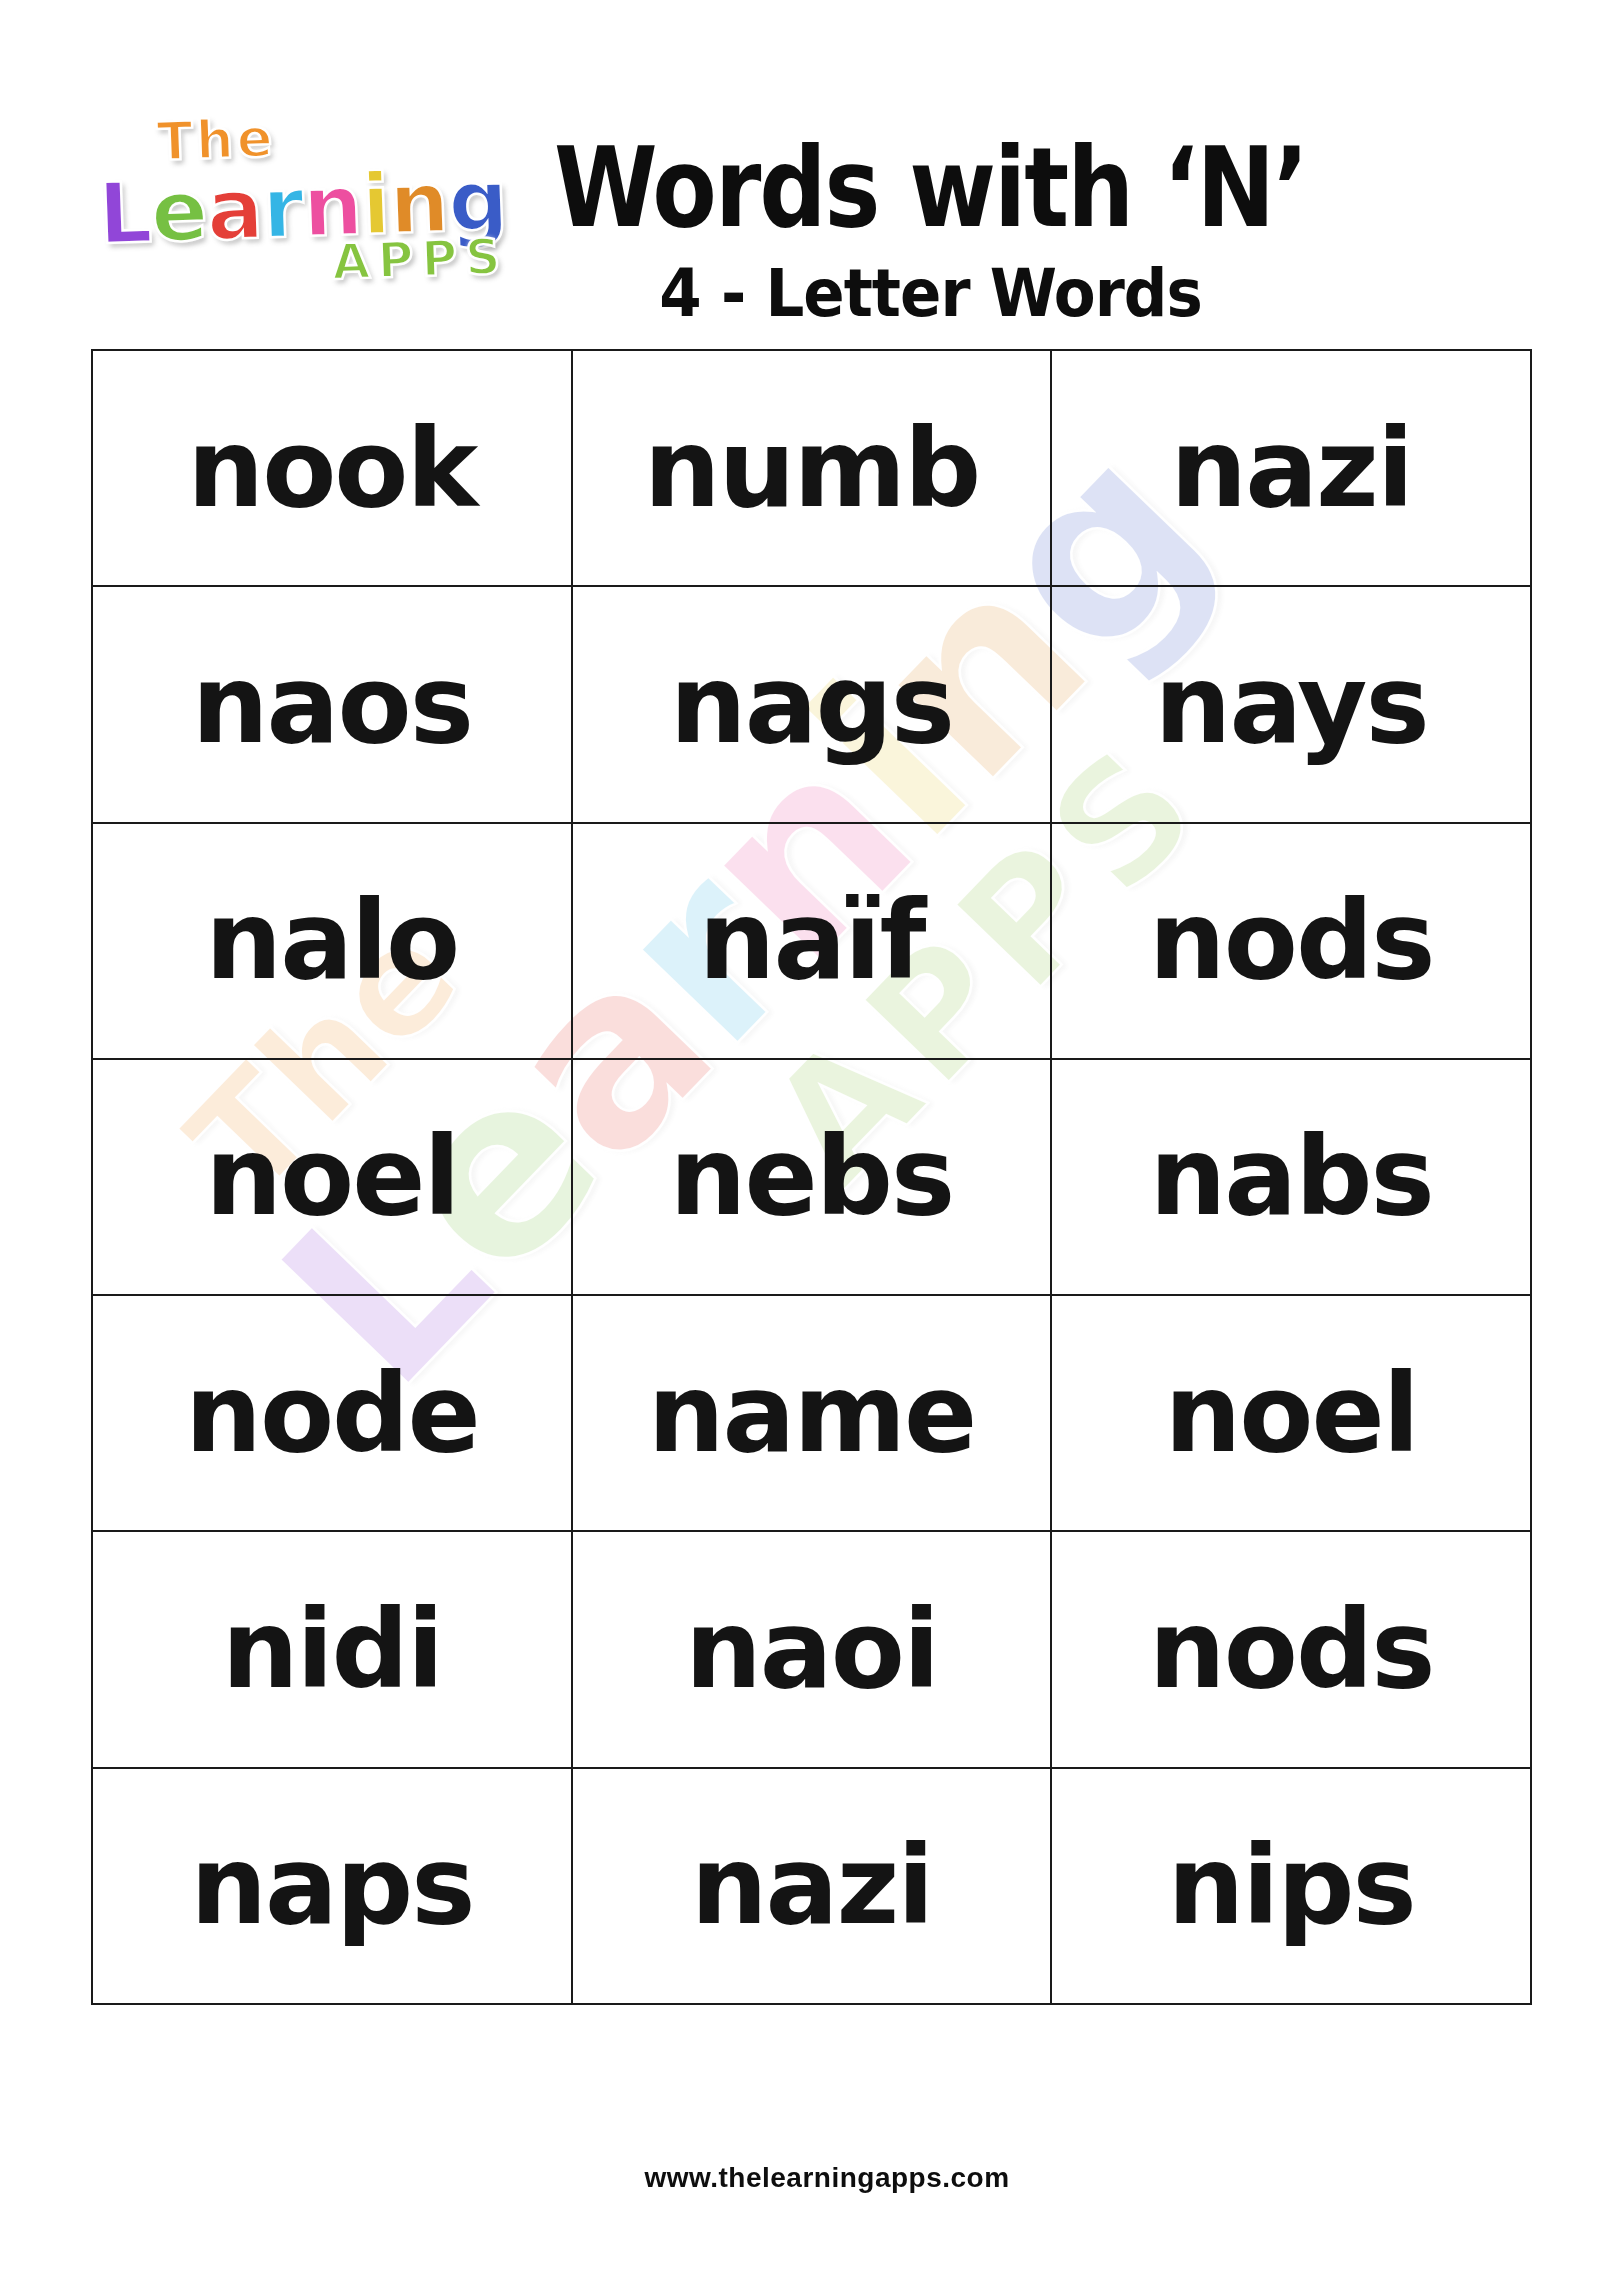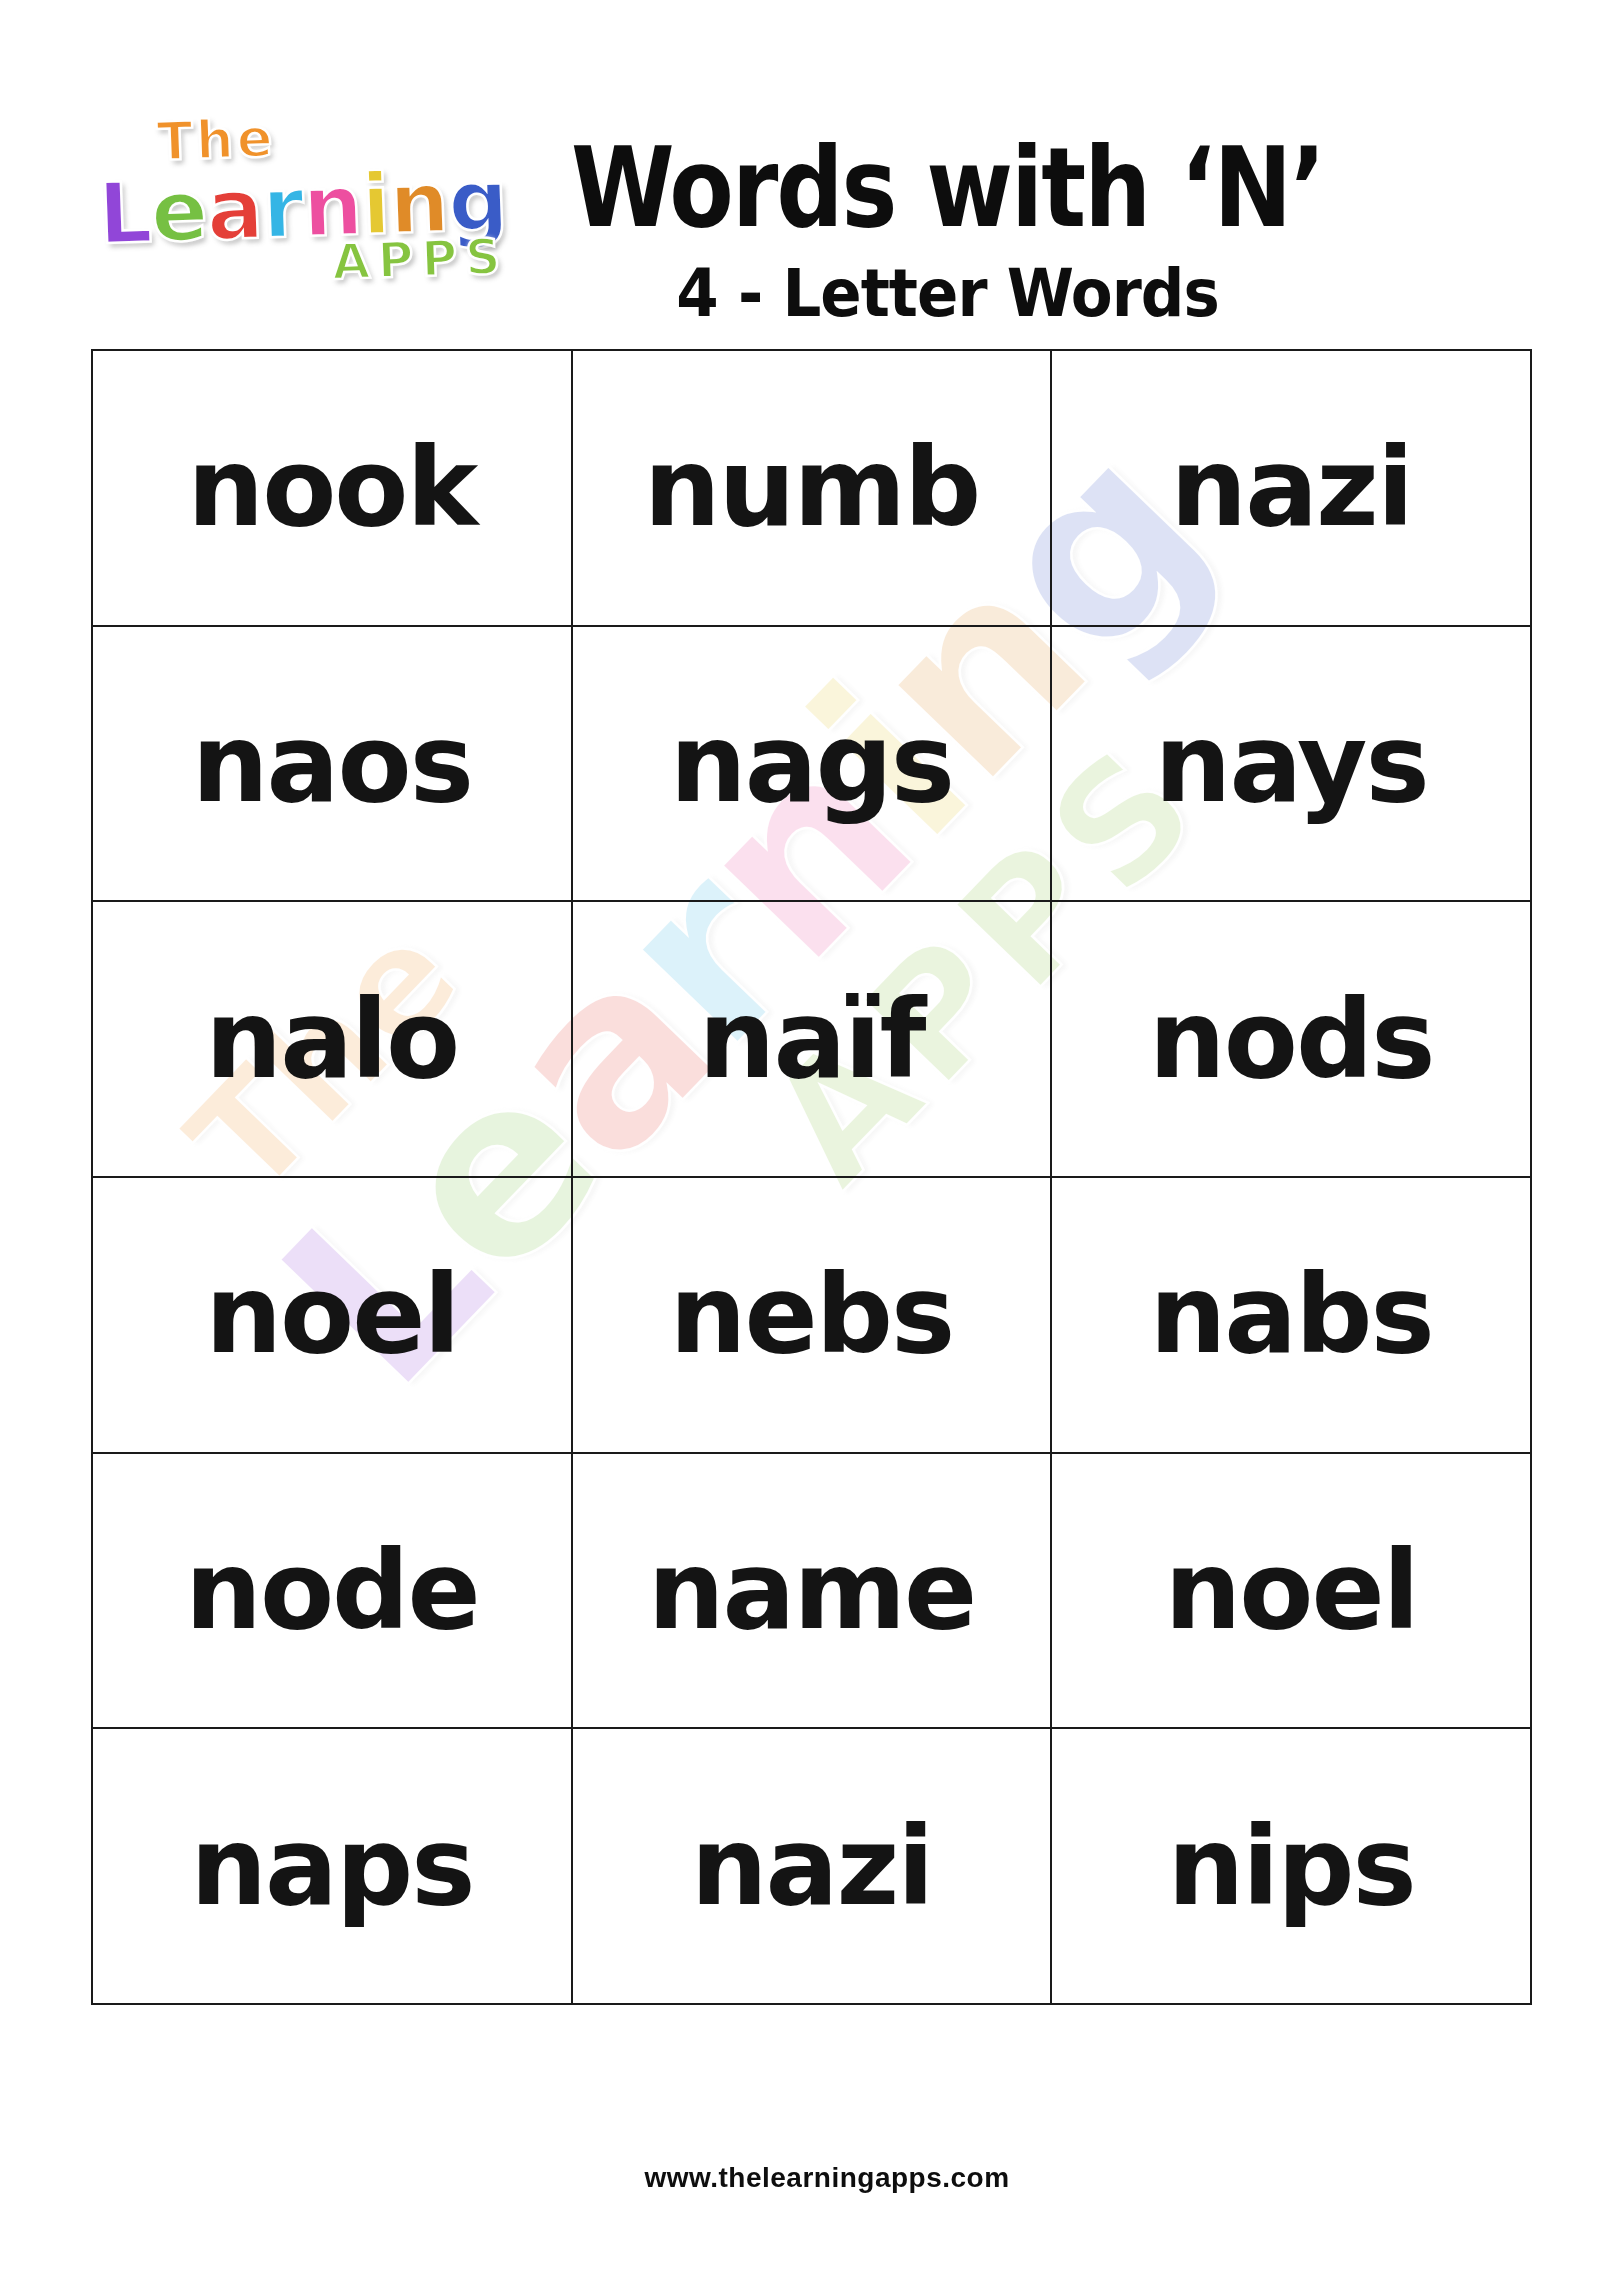--- a/index.html
+++ b/index.html
@@ -21,21 +21,21 @@
     font-weight:bold;
     -webkit-text-stroke:2.5px #ffffff;
     text-shadow: 0 0 4.9px rgba(255,255,255,.95), 2.9px 3.9px 4.9px rgba(80,80,80,.38);
   }
   .logo-the   { font-size:53px; margin-left:61px; letter-spacing:2.9px; }
   .logo-learning { font-size:84px; letter-spacing:-1px; margin-top:2px; white-space:nowrap; }
   .logo-apps  { font-size:49px; text-align:right; margin-top:-9.8px; margin-right:3.9px; letter-spacing:7.8px; }
 
   
   .titles {
-    position:absolute; left:526px; top:123px; width:843px;
+    position:absolute; left:509px; top:123px; width:843px;
     text-align:center; z-index:1; color:#0d0d0d;
   }
   .page-title {
     font-size:94px; font-weight:bold; letter-spacing:-2px;
     transform:scaleY(1.18); transform-origin:50% 0;
     white-space:nowrap;
   }
   .page-subtitle {
     font-size:61px; font-weight:bold; letter-spacing:-1px;
     margin-top:21.6px;
@@ -125,20 +125,25 @@
       <td>noel</td>
       <td>nebs</td>
       <td>nabs</td>
     </tr>
     <tr>
       <td>node</td>
       <td>name</td>
       <td>noel</td>
     </tr>
     <tr>
+      <td>nidi</td>
+      <td>naoi</td>
+      <td>nods</td>
+    </tr>
+    <tr>
       <td>naps</td>
       <td>nazi</td>
       <td>nips</td>
     </tr>
   </tbody>
 </table>
 
 <div class="footer">www.thelearningapps.com</div>
 
 

